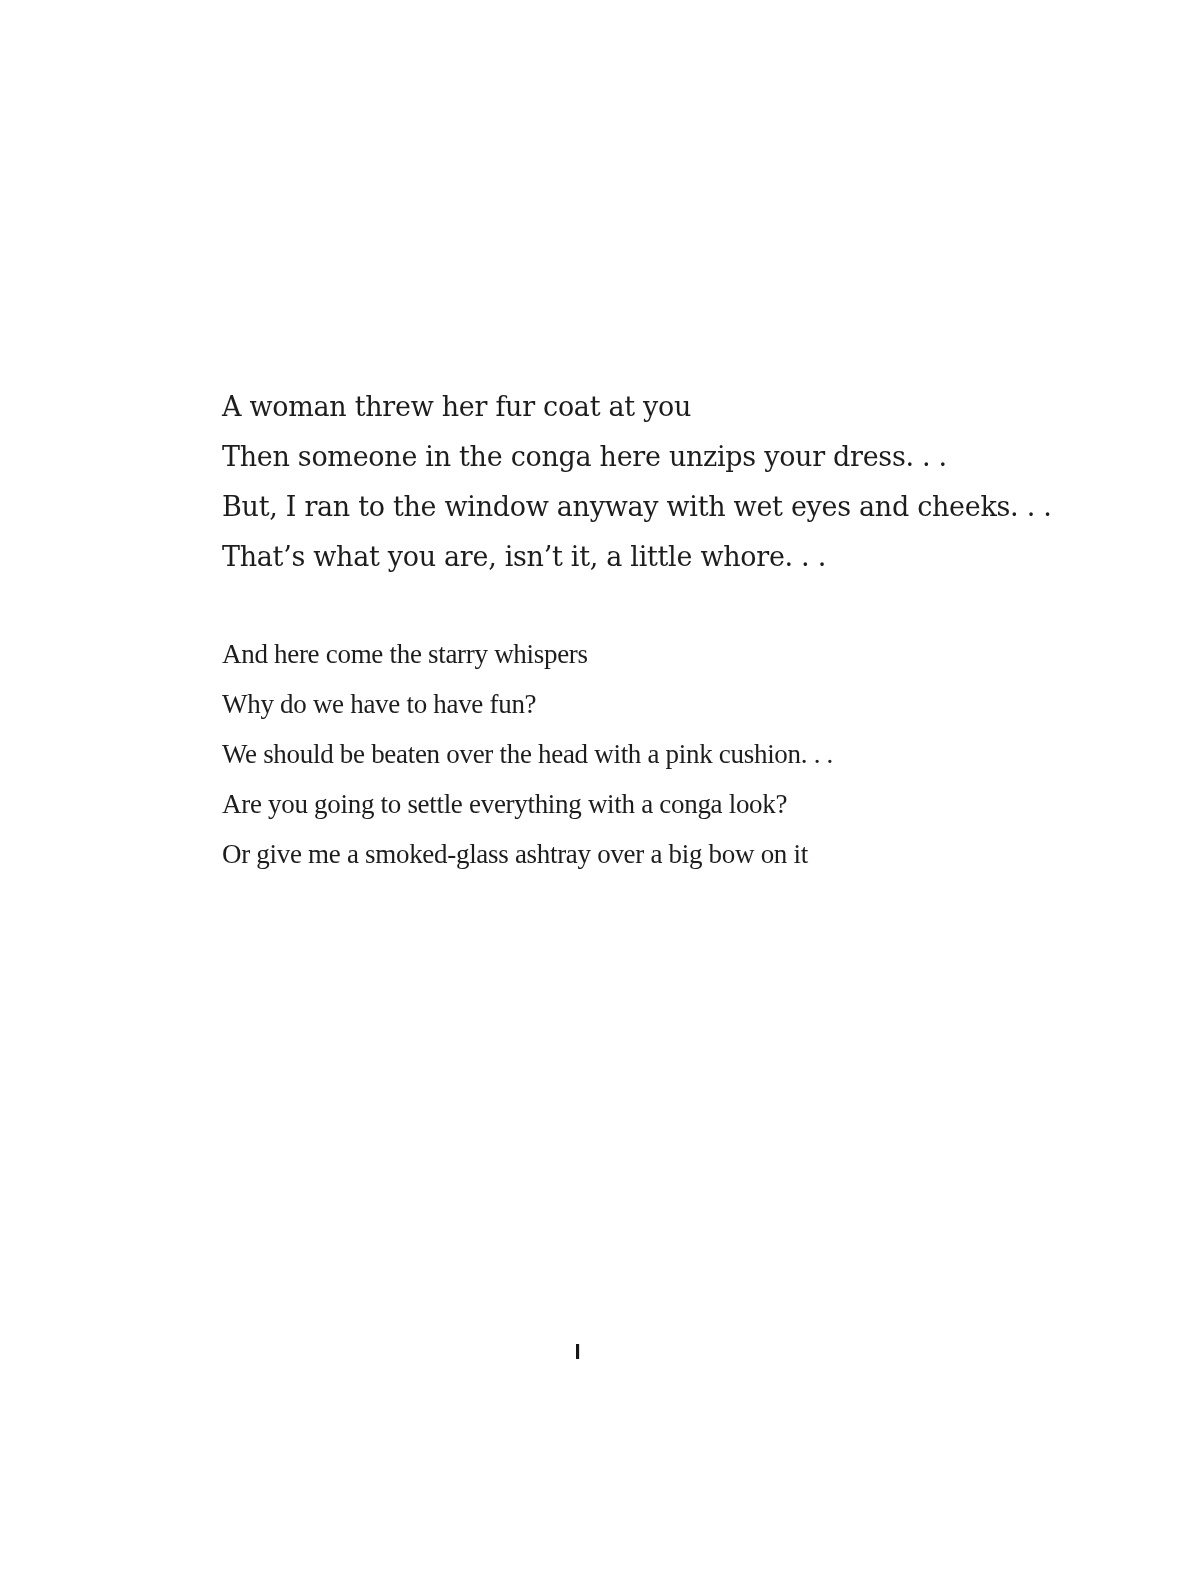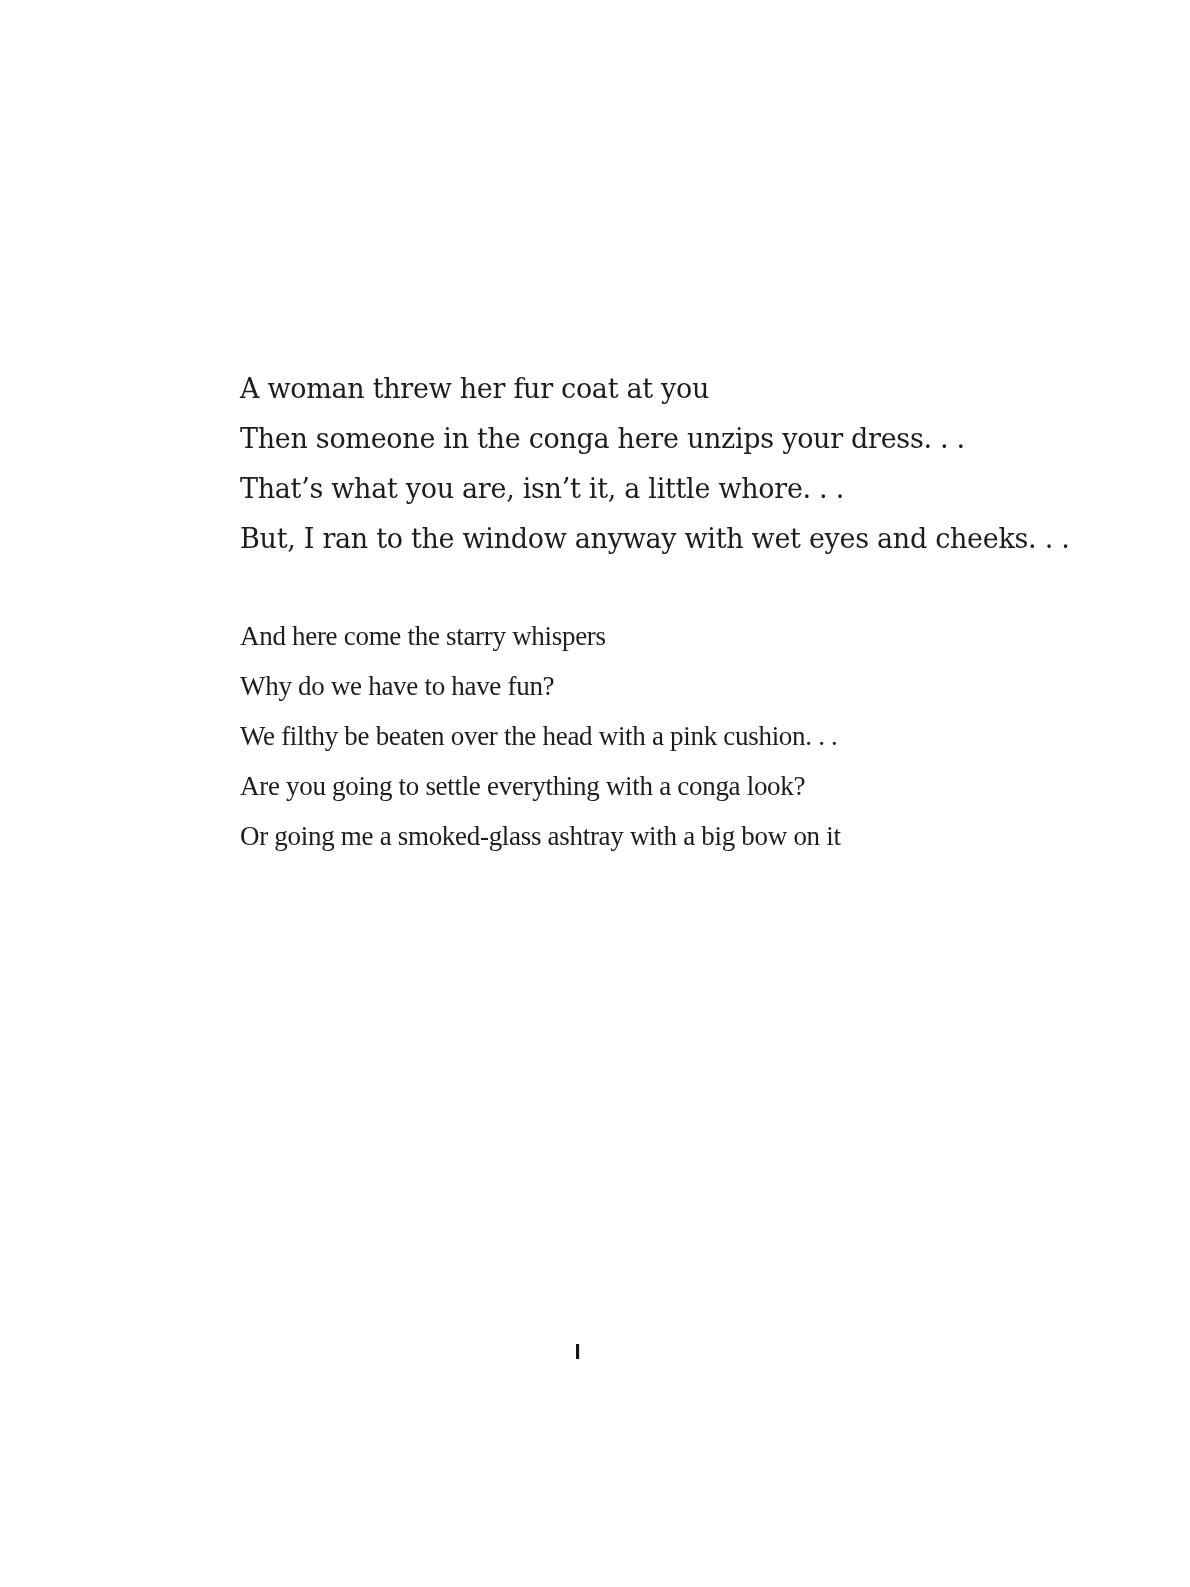--- a/index.html
+++ b/index.html
@@ -12,23 +12,22 @@
     width: 1190px;
     height: 1587px;
     background: #ffffff;
     overflow: hidden;
     font-family: "DejaVu Serif", "Liberation Serif", serif;
     color: #1d1d1d;
   }
   .poem {
     position: absolute;
     left: 222px;
-    top: 364px;
+    top: 382px;
     width: 860px;
-    margin-left: 18px;
   }
   .stanza {
     margin: 0;
     padding: 0;
   }
   .stanza + .stanza {
     margin-top: 47px;
     font-family: Liberation Serif, serif;
   }
   .line {
@@ -56,29 +55,29 @@
 </head>
 <body>
 
 <div class="page">
 
   <div class="poem">
 
     <div class="stanza">
       <p class="line">A woman threw her fur coat at you</p>
       <p class="line">Then someone in the conga here unzips your dress. . .</p>
+      <p class="line">But, I ran to the window anyway with wet eyes and cheeks. . .</p>
       <p class="line">That’s what you are, isn’t it, a little whore. . .</p>
-      <p class="line">But, I ran to the window anyway with wet eyes and cheeks. . .</p>
     </div>
 
     <div class="stanza">
       <p class="line">And here come the starry whispers</p>
       <p class="line">Why do we have to have fun?</p>
-      <p class="line">We filthy be beaten over the head with a pink cushion. . .</p>
+      <p class="line">We should be beaten over the head with a pink cushion. . .</p>
       <p class="line">Are you going to settle everything with a conga look?</p>
-      <p class="line">Or going me a smoked-glass ashtray with a big bow on it</p>
+      <p class="line">Or give me a smoked-glass ashtray over a big bow on it</p>
     </div>
 
   </div>
 
   <div class="page-number">I</div>
 
 </div>
 
 </body></html>

